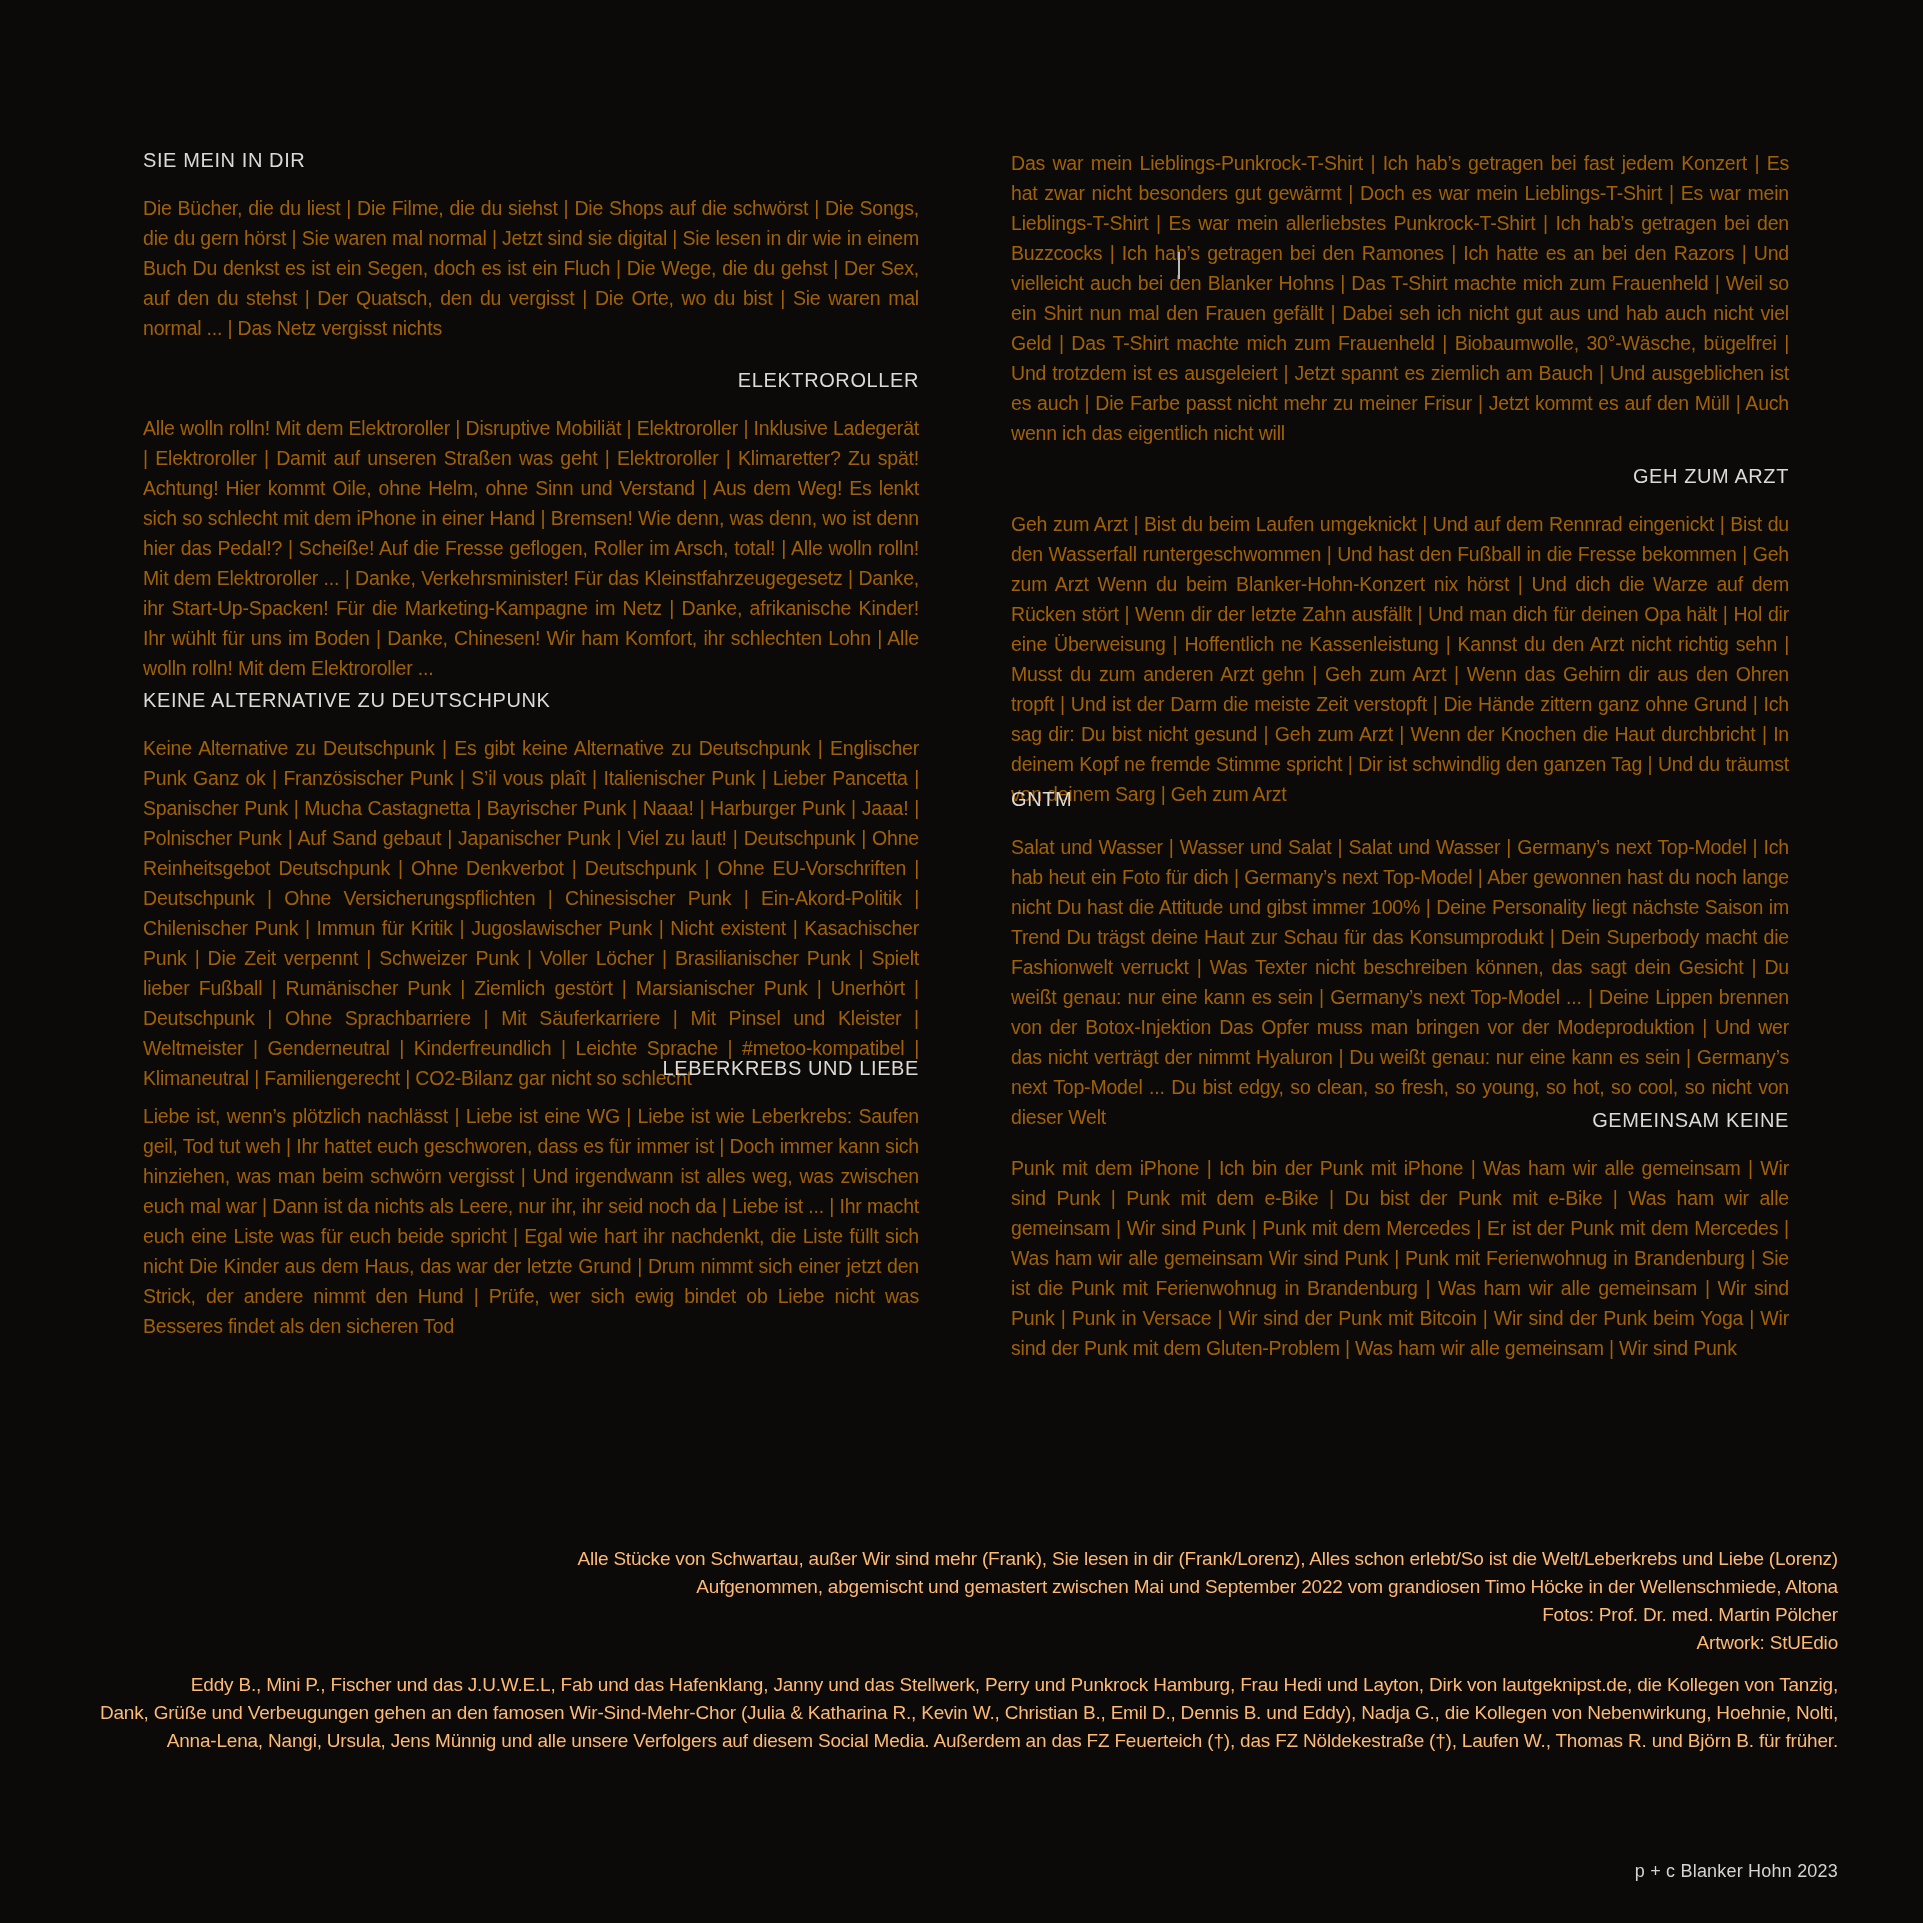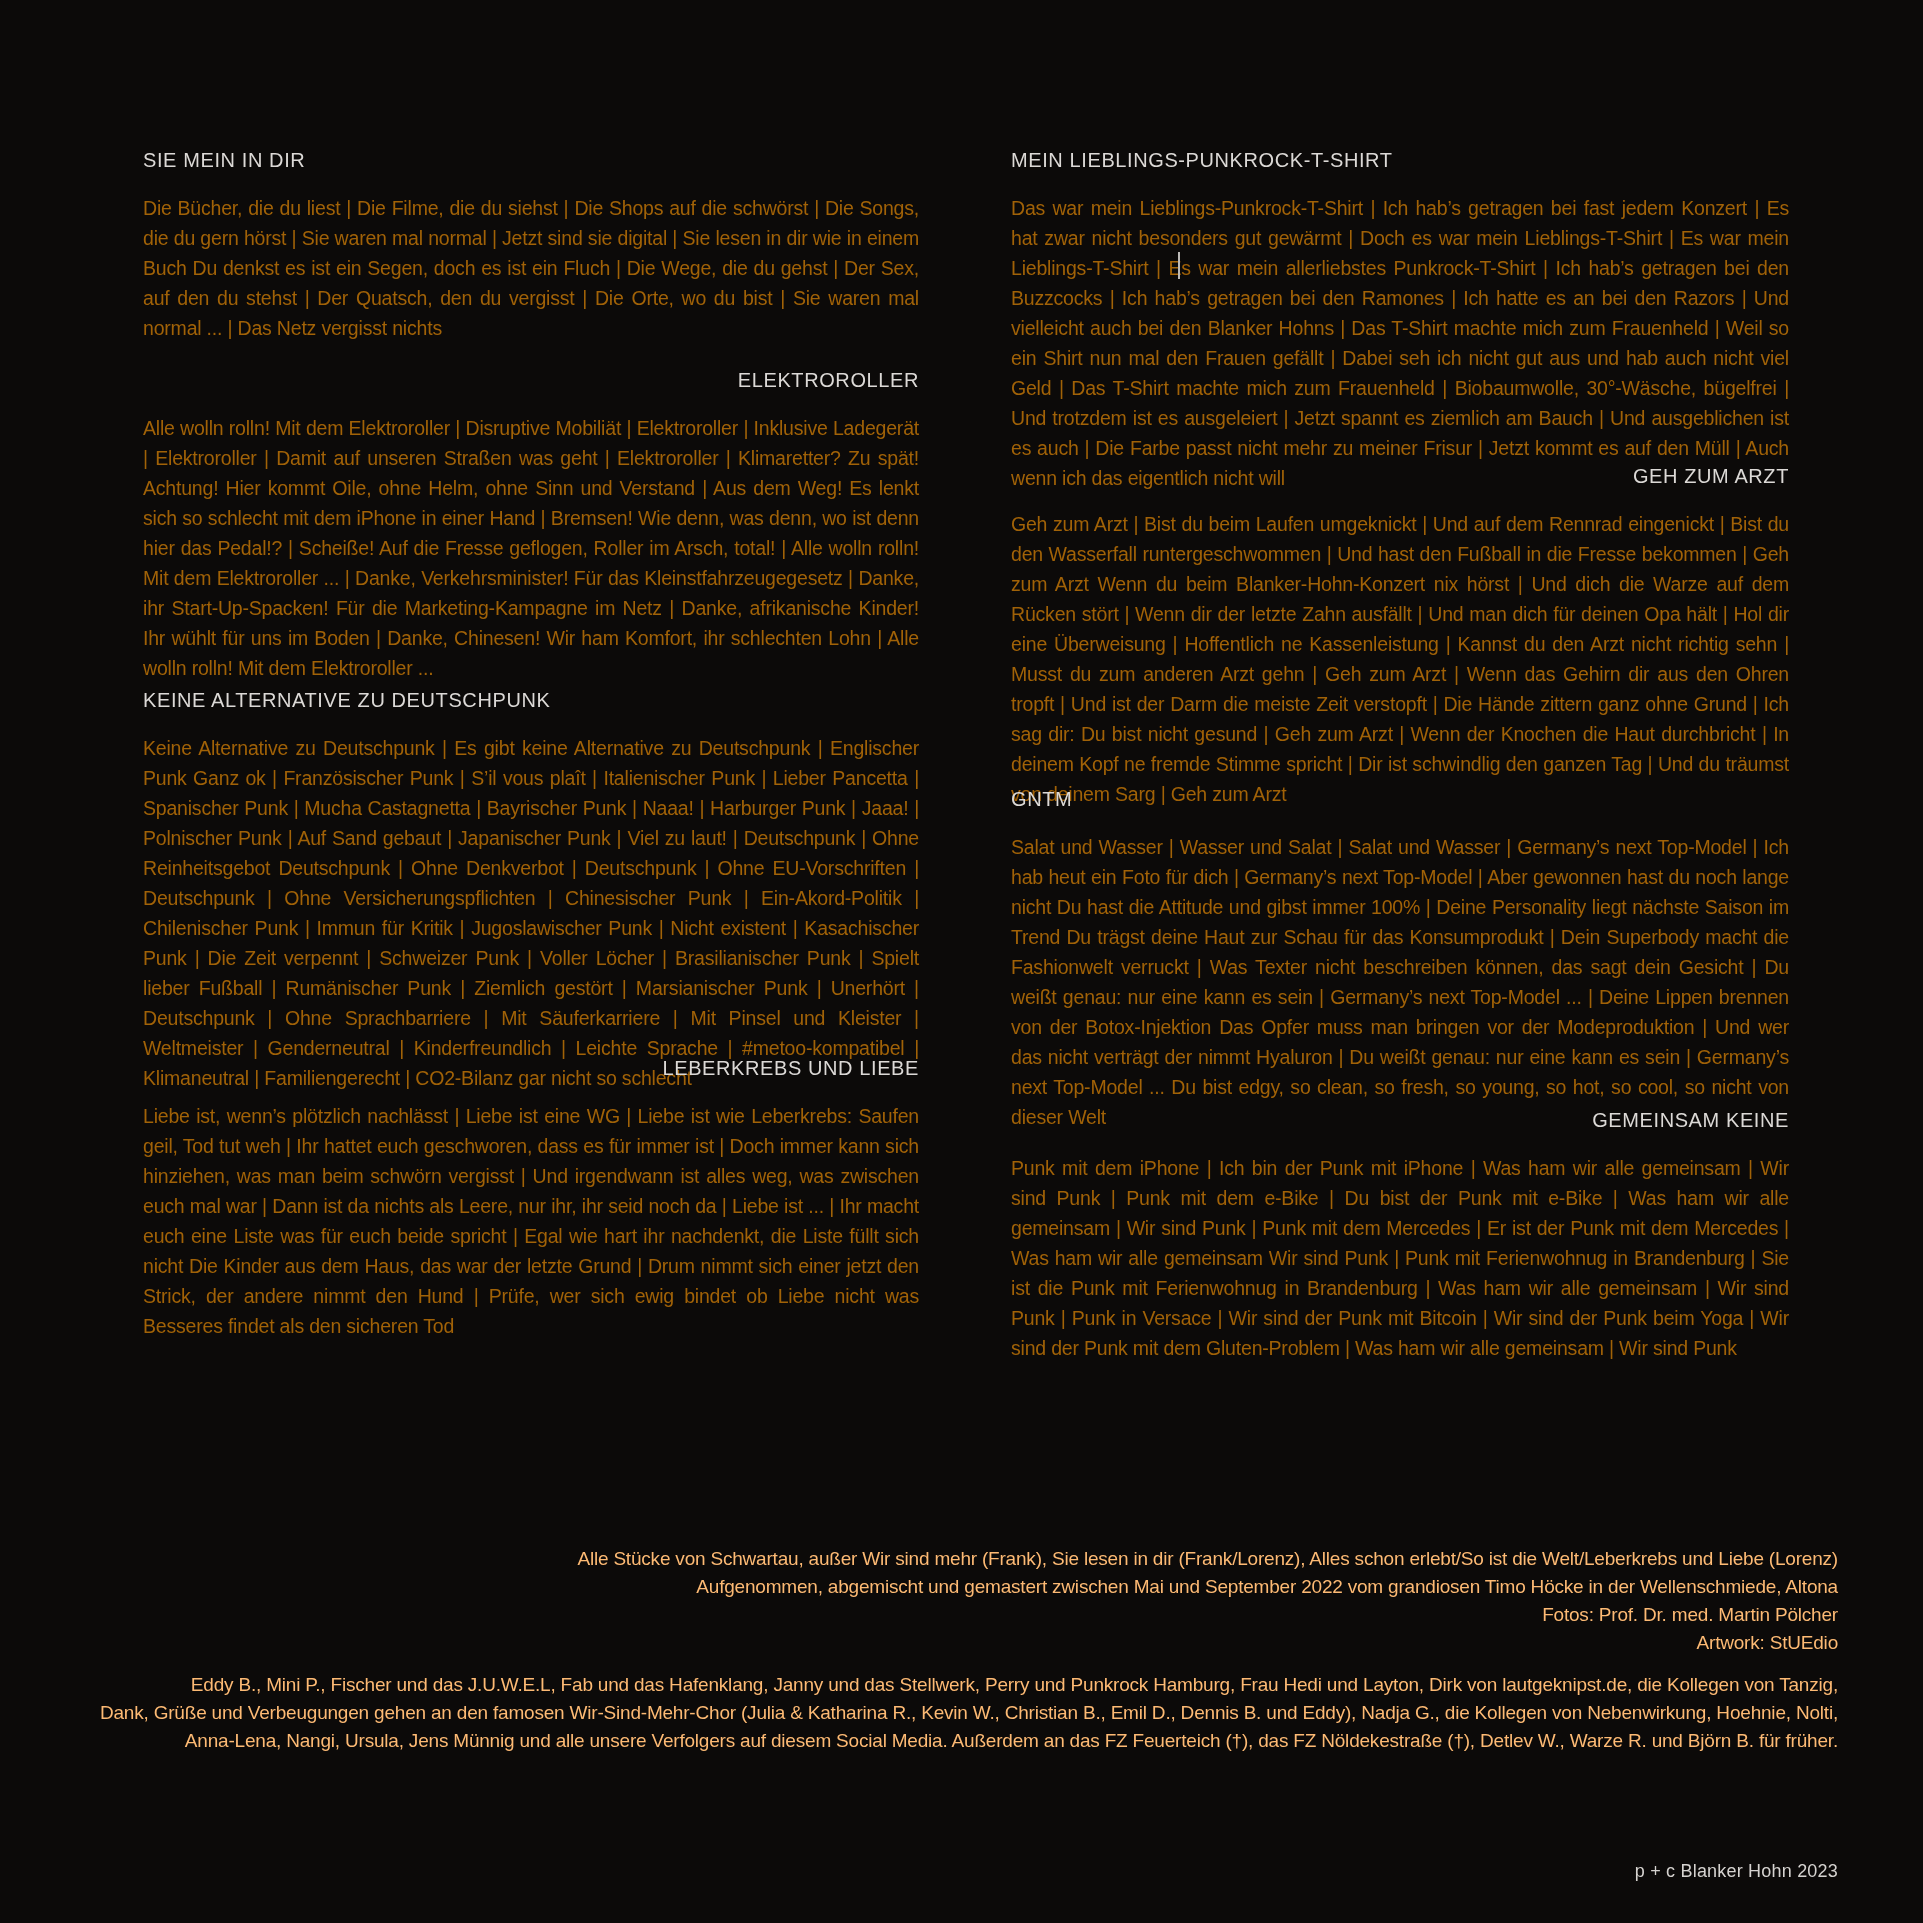--- a/index.html
+++ b/index.html
@@ -92,21 +92,20 @@
   <h2>KEINE ALTERNATIVE ZU DEUTSCHPUNK</h2>
   <p>Keine Alternative zu Deutschpunk | Es gibt keine Alternative zu Deutschpunk | Englischer Punk Ganz ok | Französischer Punk | S’il vous plaît | Italienischer Punk | Lieber Pancetta | Spanischer Punk | Mucha Castagnetta | Bayrischer Punk | Naaa! | Harburger Punk | Jaaa! | Polnischer Punk | Auf Sand gebaut | Japanischer Punk | Viel zu laut! | Deutschpunk | Ohne Reinheitsgebot Deutschpunk | Ohne Denkverbot | Deutschpunk | Ohne EU-Vorschriften | Deutschpunk | Ohne Versicherungspflichten | Chinesischer Punk | Ein-Akord-Politik | Chilenischer Punk | Immun für Kritik | Jugoslawischer Punk | Nicht existent | Kasachischer Punk | Die Zeit verpennt | Schweizer Punk | Voller Löcher | Brasilianischer Punk | Spielt lieber Fußball | Rumänischer Punk | Ziemlich gestört | Marsianischer Punk | Unerhört | Deutschpunk | Ohne Sprachbarriere | Mit Säuferkarriere | Mit Pinsel und Kleister | Weltmeister | Genderneutral | Kinderfreundlich | Leichte Sprache | #metoo-kompatibel | Klimaneutral | Familiengerecht | CO2-Bilanz gar nicht so schlecht</p>
 </div>
 
 <div class="section col-left sec-l4">
   <h2 class="align-right">LEBERKREBS UND LIEBE</h2>
   <p>Liebe ist, wenn’s plötzlich nachlässt | Liebe ist eine WG | Liebe ist wie Leberkrebs: Saufen geil, Tod tut weh | Ihr hattet euch geschworen, dass es für immer ist | Doch immer kann sich hinziehen, was man beim schwörn vergisst | Und irgendwann ist alles weg, was zwischen euch mal war | Dann ist da nichts als Leere, nur ihr, ihr seid noch da | Liebe ist ... | Ihr macht euch eine Liste was für euch beide spricht | Egal wie hart ihr nachdenkt, die Liste füllt sich nicht Die Kinder aus dem Haus, das war der letzte Grund | Drum nimmt sich einer jetzt den Strick, der andere nimmt den Hund | Prüfe, wer sich ewig bindet ob Liebe nicht was Besseres findet als den sicheren Tod</p>
 </div>
 
 <div class="section col-right sec-r1">
-  <h2>MEIN LIEBLINGS-PUNKROCK-T-SHIRT</h2>
   <p>Das war mein Lieblings-Punkrock-T-Shirt | Ich hab’s getragen bei fast jedem Konzert | Es hat zwar nicht besonders gut gewärmt | Doch es war mein Lieblings-T-Shirt | Es war mein Lieblings-T-Shirt | Es war mein allerliebstes Punkrock-T-Shirt | Ich hab’s getragen bei den Buzzcocks | Ich hab’s getragen bei den Ramones | Ich hatte es an bei den Razors | Und vielleicht auch bei den Blanker Hohns | Das T-Shirt machte mich zum Frauenheld | Weil so ein Shirt nun mal den Frauen gefällt | Dabei seh ich nicht gut aus und hab auch nicht viel Geld | Das T-Shirt machte mich zum Frauenheld | Biobaumwolle, 30°-Wäsche, bügelfrei | Und trotzdem ist es ausgeleiert | Jetzt spannt es ziemlich am Bauch | Und ausgeblichen ist es auch | Die Farbe passt nicht mehr zu meiner Frisur | Jetzt kommt es auf den Müll | Auch wenn ich das eigentlich nicht will</p>
 </div>
 
 <div class="section col-right sec-r2">
   <h2 class="align-right">GEH ZUM ARZT</h2>
   <p>Geh zum Arzt | Bist du beim Laufen umgeknickt | Und auf dem Rennrad eingenickt | Bist du den Wasserfall runtergeschwommen | Und hast den Fußball in die Fresse bekommen | Geh zum Arzt Wenn du beim Blanker-Hohn-Konzert nix hörst | Und dich die Warze auf dem Rücken stört | Wenn dir der letzte Zahn ausfällt | Und man dich für deinen Opa hält | Hol dir eine Überweisung | Hoffentlich ne Kassenleistung | Kannst du den Arzt nicht richtig sehn | Musst du zum anderen Arzt gehn | Geh zum Arzt | Wenn das Gehirn dir aus den Ohren tropft | Und ist der Darm die meiste Zeit verstopft | Die Hände zittern ganz ohne Grund | Ich sag dir: Du bist nicht gesund | Geh zum Arzt | Wenn der Knochen die Haut durchbricht | In deinem Kopf ne fremde Stimme spricht | Dir ist schwindlig den ganzen Tag | Und du träumst von deinem Sarg | Geh zum Arzt</p>
 </div>
 
 <div class="section col-right sec-r3">
   <h2>GNTM</h2>
@@ -123,17 +122,17 @@
 <div class="credits credits-1">
   <div>Alle Stücke von Schwartau, außer Wir sind mehr (Frank), Sie lesen in dir (Frank/Lorenz), Alles schon erlebt/So ist die Welt/Leberkrebs und Liebe (Lorenz)</div>
   <div>Aufgenommen, abgemischt und gemastert zwischen Mai und September 2022 vom grandiosen Timo Höcke in der Wellenschmiede, Altona</div>
   <div>Fotos: Prof. Dr. med. Martin Pölcher</div>
   <div>Artwork: StUEdio</div>
 </div>
 
 <div class="credits credits-2">
   <div>Eddy B., Mini P., Fischer und das J.U.W.E.L, Fab und das Hafenklang, Janny und das Stellwerk, Perry und Punkrock Hamburg, Frau Hedi und Layton, Dirk von lautgeknipst.de, die Kollegen von Tanzig,</div>
   <div>Dank, Grüße und Verbeugungen gehen an den famosen Wir-Sind-Mehr-Chor (Julia &amp; Katharina R., Kevin W., Christian B., Emil D., Dennis B. und Eddy), Nadja G., die Kollegen von Nebenwirkung, Hoehnie, Nolti,</div>
-  <div>Anna-Lena, Nangi, Ursula, Jens Münnig und alle unsere Verfolgers auf diesem Social Media. Außerdem an das FZ Feuerteich (†), das FZ Nöldekestraße (†), Detlev W., Warze R. und Björn B. für früher.</div>
+  <div>Anna-Lena, Nangi, Ursula, Jens Münnig und alle unsere Verfolgers auf diesem Social Media. Außerdem an das FZ Feuerteich (†), das FZ Nöldekestraße (†), Laufen W., Thomas R. und Björn B. für früher.</div>
 </div>
 
 <div class="footer-line">p + c  Blanker Hohn 2023</div>
 
 
 </body></html>

